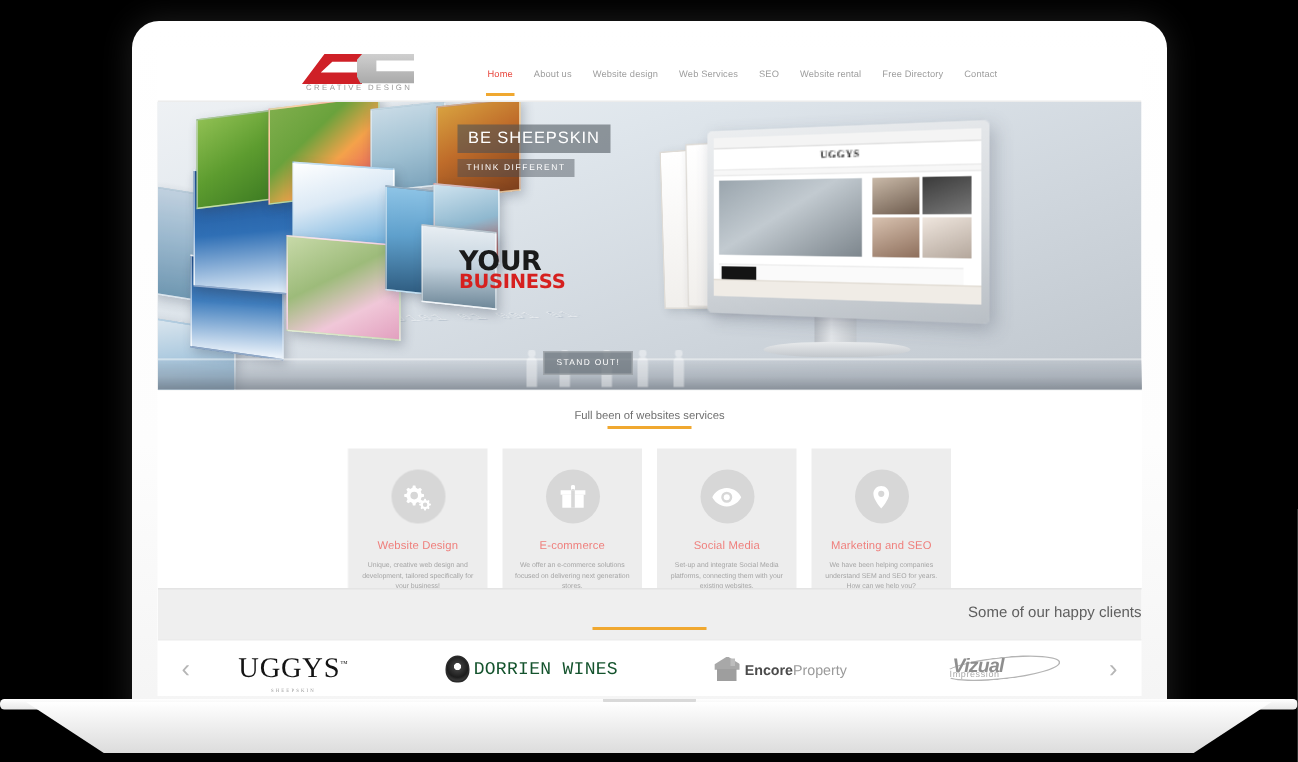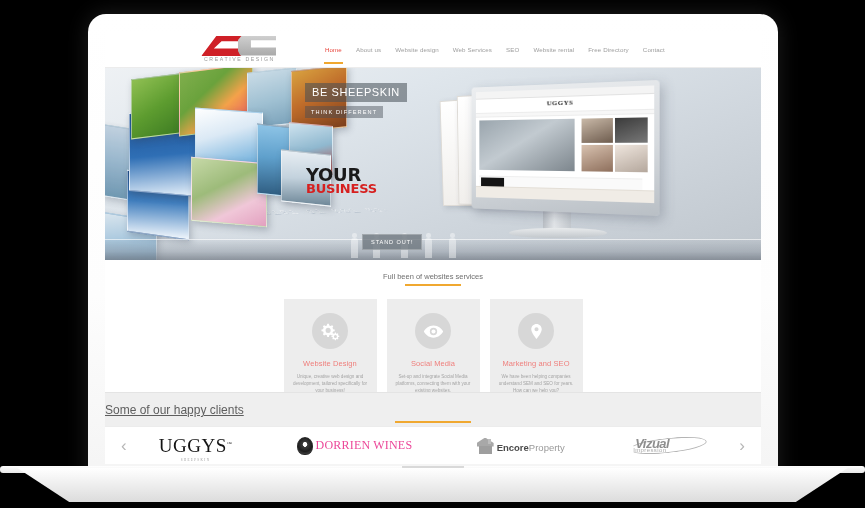--- a/index.html
+++ b/index.html
@@ -393,26 +393,25 @@
   }
 
   
   .clients {
     position: relative;
     height: 72px;
     background: #efefef;
     border-top: 1px solid #e4e4e4;
   }
   .clients-title {
-    text-align: left;
-    font-size: 12px;
+    text-align: right;
+    font-size: 10px;
     color: #5e5e5e;
     padding-top: 10px;
     position: relative;
-    text-decoration: underline;
   }
   .clients-title::after {
     content:"";
     position:absolute;
     left:50%; transform:translateX(-50%);
     bottom:-6px;
     width:76px; height:2px;
     background:#f0a830;
   }
   .clients-strip {
@@ -455,23 +454,23 @@
     position:absolute; left:0; right:0; bottom:-5px;
     font-size:3.2px; letter-spacing:1.4px; color:#9a9a9a; text-align:center;
   }
   .crest {
     width: 16px; height: 18px;
     background: radial-gradient(circle at 50% 40%, #ffffff 18%, #3b3b3b 22%, #1d1d1d 60%, #5a5a5a 100%);
     border-radius: 50% 50% 45% 45%;
     border: 1px solid #2a2a2a;
   }
   .lg-dorrien {
-    font-family: Liberation Serif, serif;
+    font-family: Liberation Mono, monospace;
     font-size: 12px;
-    color: #ec4899;
+    color: #14532d;
     letter-spacing: 0.2px;
     white-space: nowrap;
   }
   .house-icon { width: 17px; height: 16px; position: relative; }
   .house-icon .roof {
     position:absolute; left:0; top:0; width:17px; height:9px;
     background:#a8a8a8;
     clip-path: polygon(50% 0%, 100% 60%, 100% 100%, 0% 100%, 0% 60%);
   }
   .house-icon .chim {
@@ -606,20 +605,33 @@
           <div class="card-icon">
             <svg width="19" height="19" viewBox="0 0 24 24" fill="#ffffff">
               <path d="M10 2.2l.5 2.1a5.6 5.6 0 011.6.7l1.9-1 1.5 1.5-1 1.9c.3.5.6 1 .7 1.6l2.1.5v2.1l-2.1.5c-.1.6-.4 1.1-.7 1.6l1 1.9-1.5 1.5-1.9-1c-.5.3-1 .6-1.6.7L10 18.9H7.9l-.5-2.1a5.6 5.6 0 01-1.6-.7l-1.9 1L2.4 15.6l1-1.9a5.6 5.6 0 01-.7-1.6L.6 11.6V9.5l2.1-.5c.1-.6.4-1.1.7-1.6l-1-1.9 1.5-1.5 1.9 1c.5-.3 1-.6 1.6-.7L7.9 2.2H10zM9 7.4a3.2 3.2 0 100 6.4 3.2 3.2 0 000-6.4z"></path>
               <path d="M18.8 13.2l.3 1.3c.3.1.6.2.9.4l1.1-.6.9.9-.6 1.1c.2.3.3.6.4.9l1.3.3v1.3l-1.3.3c-.1.3-.2.6-.4.9l.6 1.1-.9.9-1.1-.6c-.3.2-.6.3-.9.4l-.3 1.3h-1.3l-.3-1.3c-.3-.1-.6-.2-.9-.4l-1.1.6-.9-.9.6-1.1a3.4 3.4 0 01-.4-.9l-1.3-.3v-1.3l1.3-.3c.1-.3.2-.6.4-.9l-.6-1.1.9-.9 1.1.6c.3-.2.6-.3.9-.4l.3-1.3h1.3zm-.6 3.3a1.9 1.9 0 100 3.8 1.9 1.9 0 000-3.8z"></path>
             </svg>
           </div>
           <div class="card-title">Website Design</div>
           <div class="card-desc">Unique, creative web design and development, tailored specifically for your business!</div>
         </div>
 
+        <div class="card">
+          <div class="card-icon">
+            <svg width="18" height="18" viewBox="0 0 24 24" fill="#ffffff">
+              <path d="M2.5 10.5h19V22h-19z"></path>
+              <path d="M1 6.5h22v4H1z"></path>
+              <path d="M10.4 6.5h3.2V22h-3.2z" fill="#d7d7d7"></path>
+              <path d="M10.4 2.2c1.6-1.4 3.6 .3 2.5 2.1-.6 1-1.6 1.5-2.6 1.7 0-1.3-.4-2.9.1-3.8z"></path>
+              <path d="M13.6 2.2c-1.6-1.4-3.6 .3-2.5 2.1.6 1 1.6 1.5 2.6 1.7 0-1.3.4-2.9-.1-3.8z"></path>
+            </svg>
+          </div>
+          <div class="card-title">E-commerce</div>
+          <div class="card-desc">We offer an e-commerce solutions focused on delivering next generation stores.</div>
+        </div>
 
         <div class="card">
           <div class="card-icon">
             <svg width="21" height="21" viewBox="0 0 24 24" fill="#ffffff">
               <path d="M12 5C6.5 5 2.3 9 1 12c1.3 3 5.5 7 11 7s9.7-4 11-7c-1.3-3-5.5-7-11-7zm0 11.2A4.2 4.2 0 1112 7.8a4.2 4.2 0 010 8.4z"></path>
               <circle cx="12" cy="12" r="2.3"></circle>
             </svg>
           </div>
           <div class="card-title">Social Media</div>
           <div class="card-desc">Set-up and integrate Social Media platforms, connecting them with your existing websites.</div>

